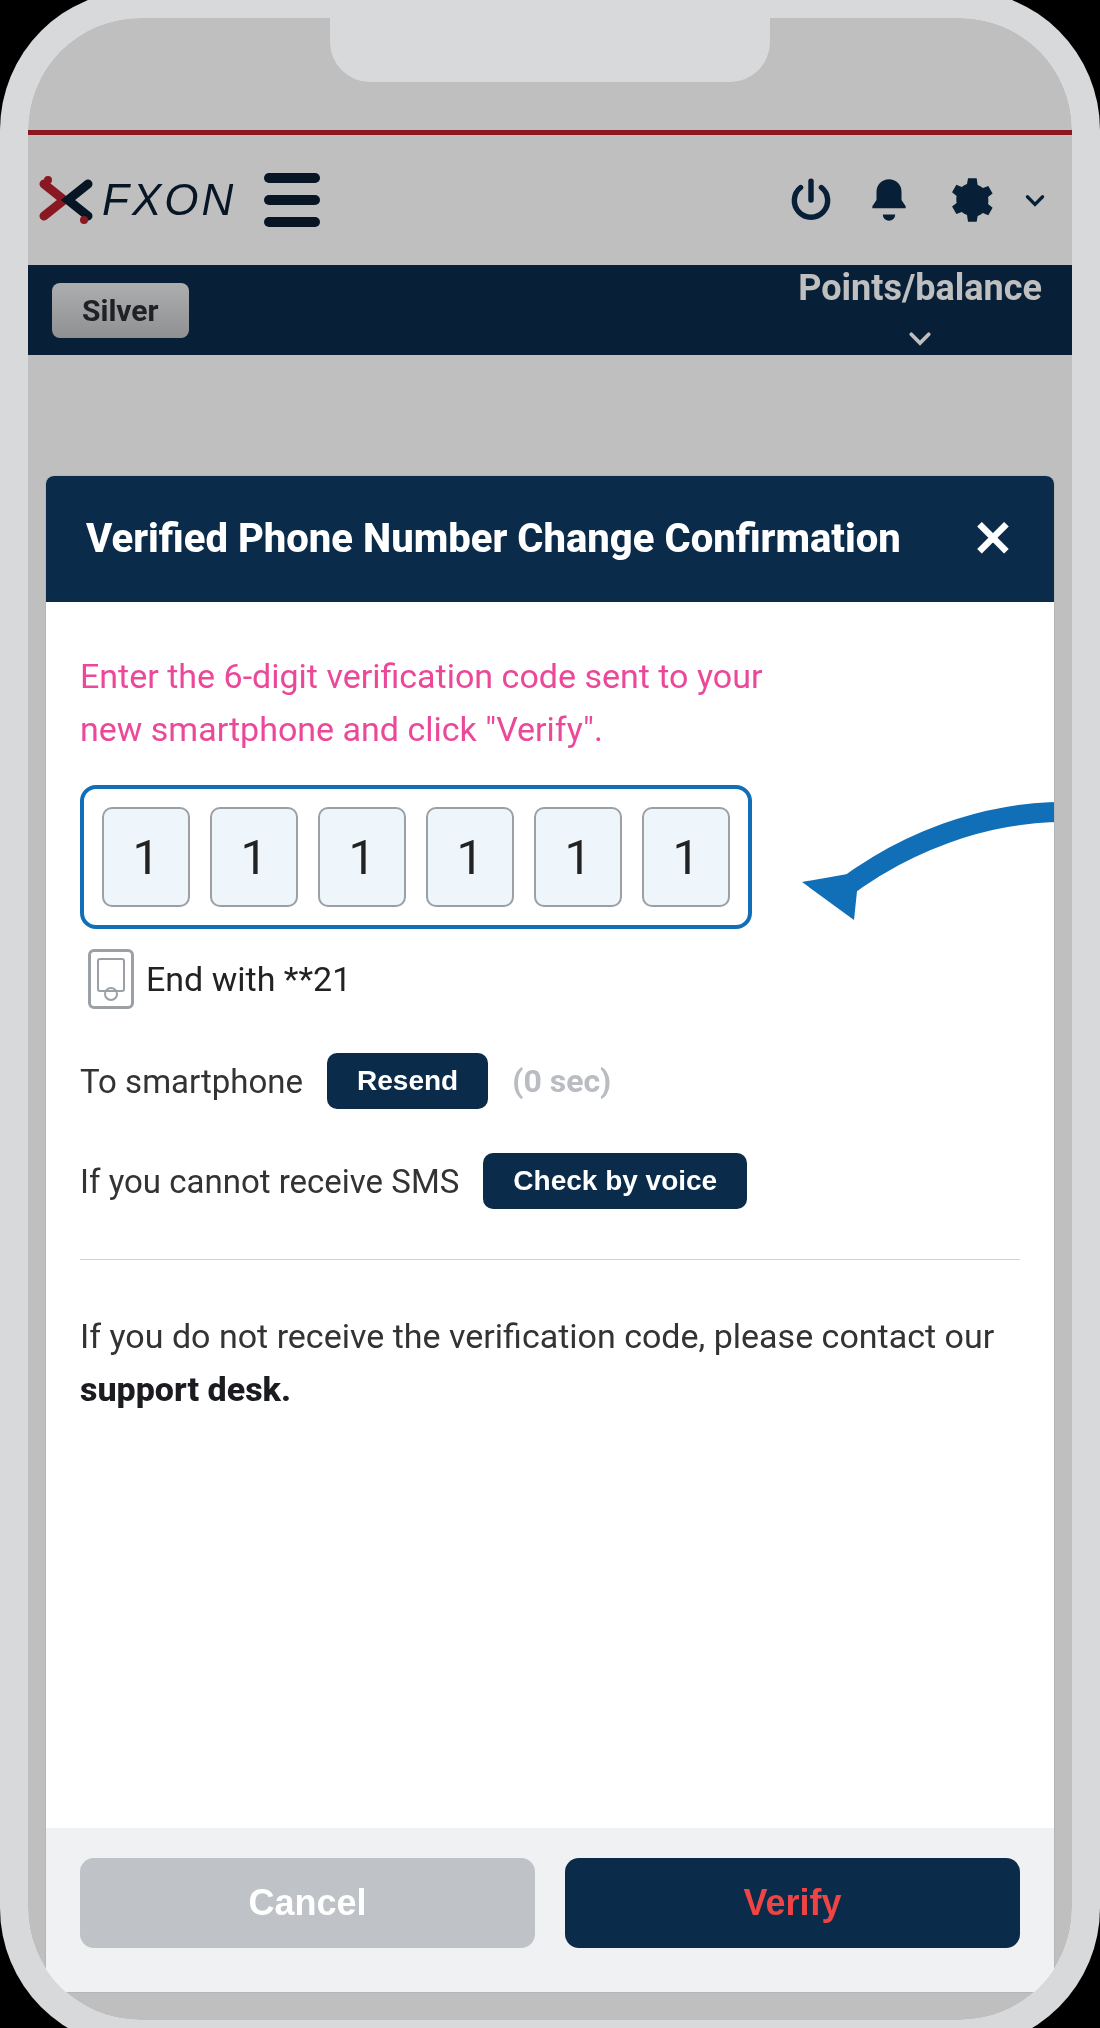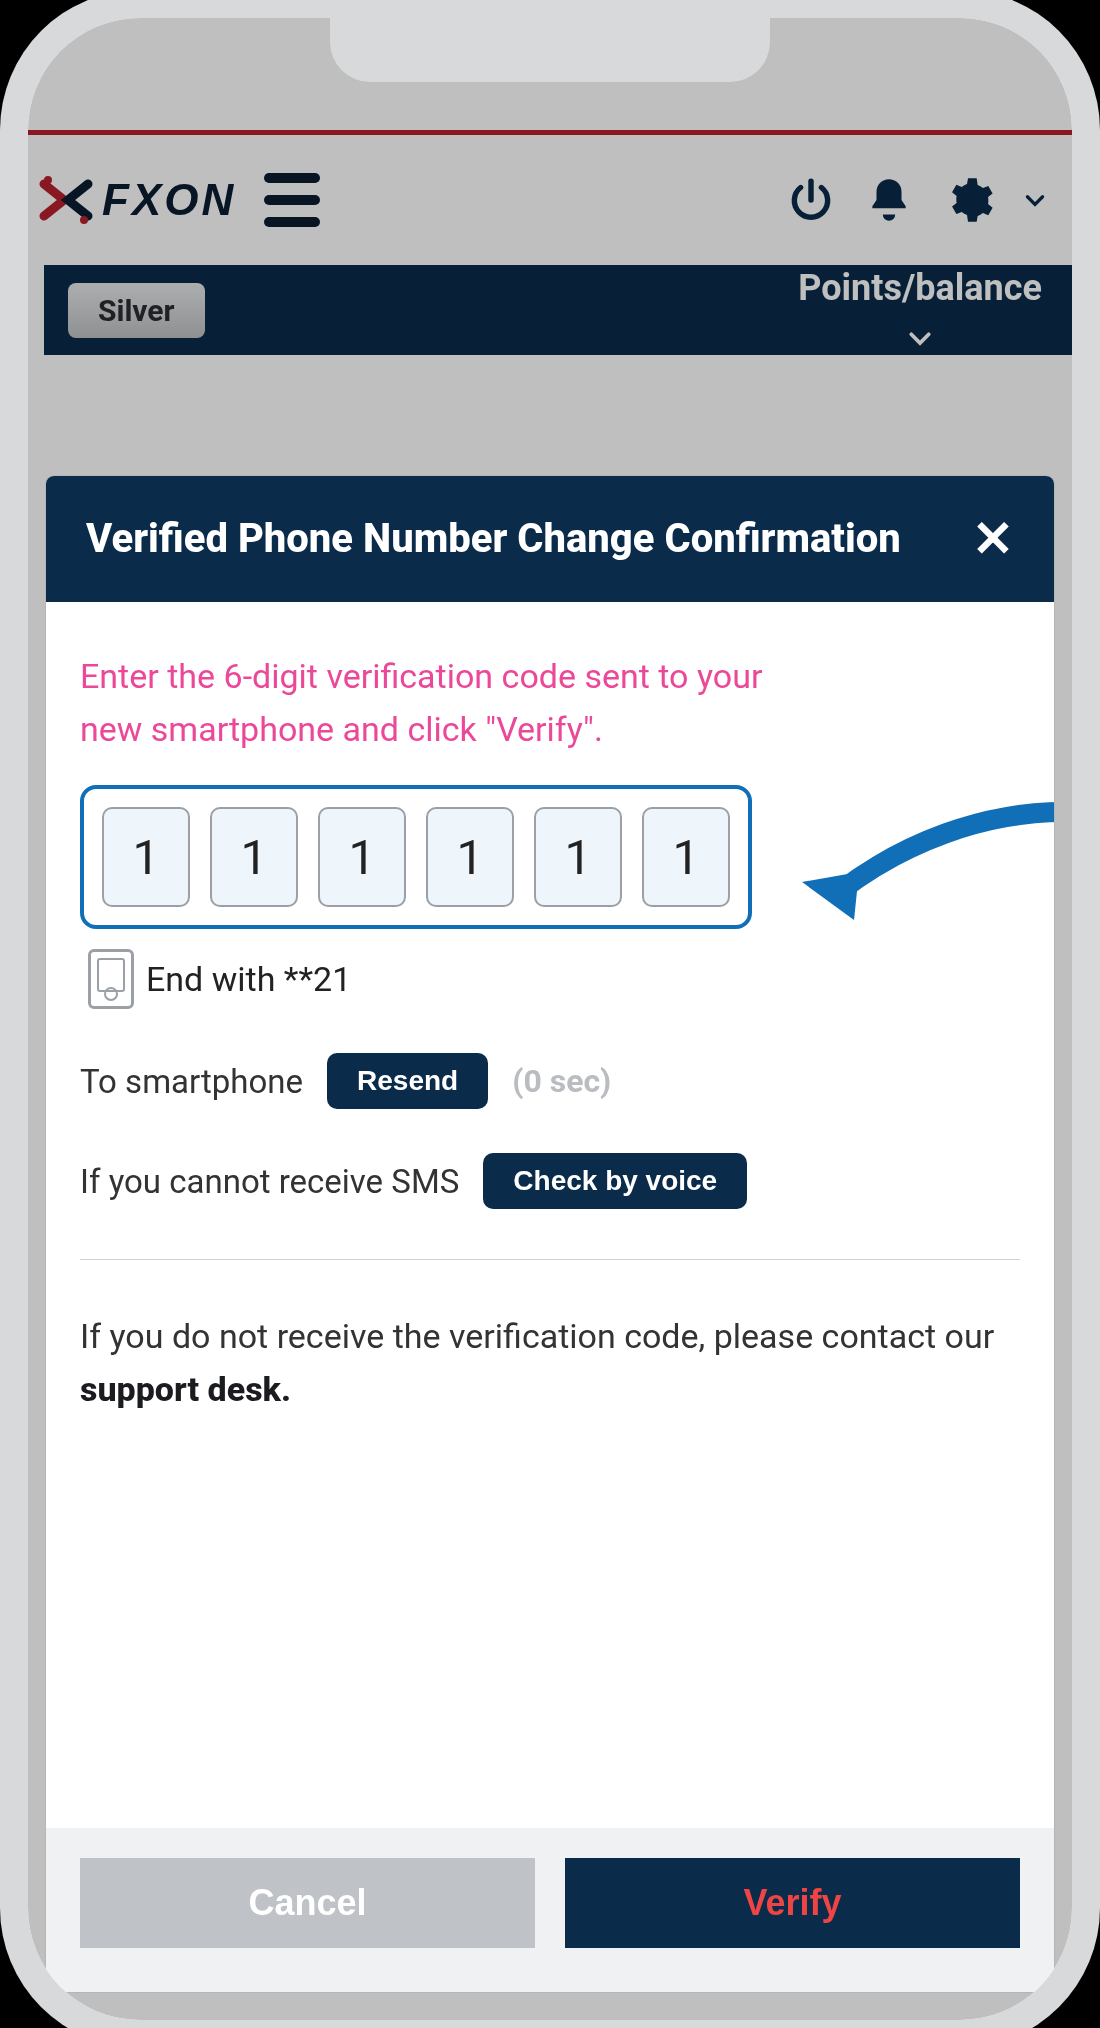--- a/index.html
+++ b/index.html
@@ -62,21 +62,21 @@
     align-items: center;
     padding: 0 24px 0 10px;
     background: #fff;
   }
   .logo-wrap { display: flex; align-items: center; gap: 8px; }
   .logo-mark {
     width: 56px; height: 56px; position: relative;
   }
   .logo-text {
     font-size: 44px;
-    font-weight: 700;
+    font-weight: 400;
     letter-spacing: 3px;
     font-style: italic;
     color: #0b1d32;
     font-family: Arial, sans-serif;
   }
   .hamburger {
     margin-left: 28px;
     display: flex;
     flex-direction: column;
     gap: 12px;
@@ -87,21 +87,20 @@
   .top-icons { margin-left: auto; display: flex; align-items: center; gap: 28px; }
   .icon { color: #0b2b4a; }
   .subbar {
     background: #0b2b4a;
     color: #fff;
     display: flex;
     align-items: center;
     padding: 14px 30px 14px 24px;
     height: 90px;
     gap: 20px;
-    margin-left: 16px;
   }
   .silver-badge {
     background: linear-gradient(#e7e8ea, #bfc1c4);
     color: #2a2c30;
     font-weight: 700;
     font-size: 30px;
     padding: 10px 30px;
     border-radius: 8px;
   }
   .points {
@@ -248,21 +247,21 @@
   .modal-footer {
     background: #f0f1f3;
     padding: 30px 34px 44px 34px;
     display: flex;
     gap: 30px;
   }
   .footer-btn {
     flex: 1;
     height: 90px;
     border: none;
-    border-radius: 0;
+    border-radius: 14px;
     font-size: 36px;
     font-weight: 700;
     cursor: pointer;
   }
   .btn-cancel { background: #bfc2c6; color: #fff; }
   .btn-verify { background: #0b2b4a; color: #ef4444; }
 </style>
 </head>
 <body>
 

